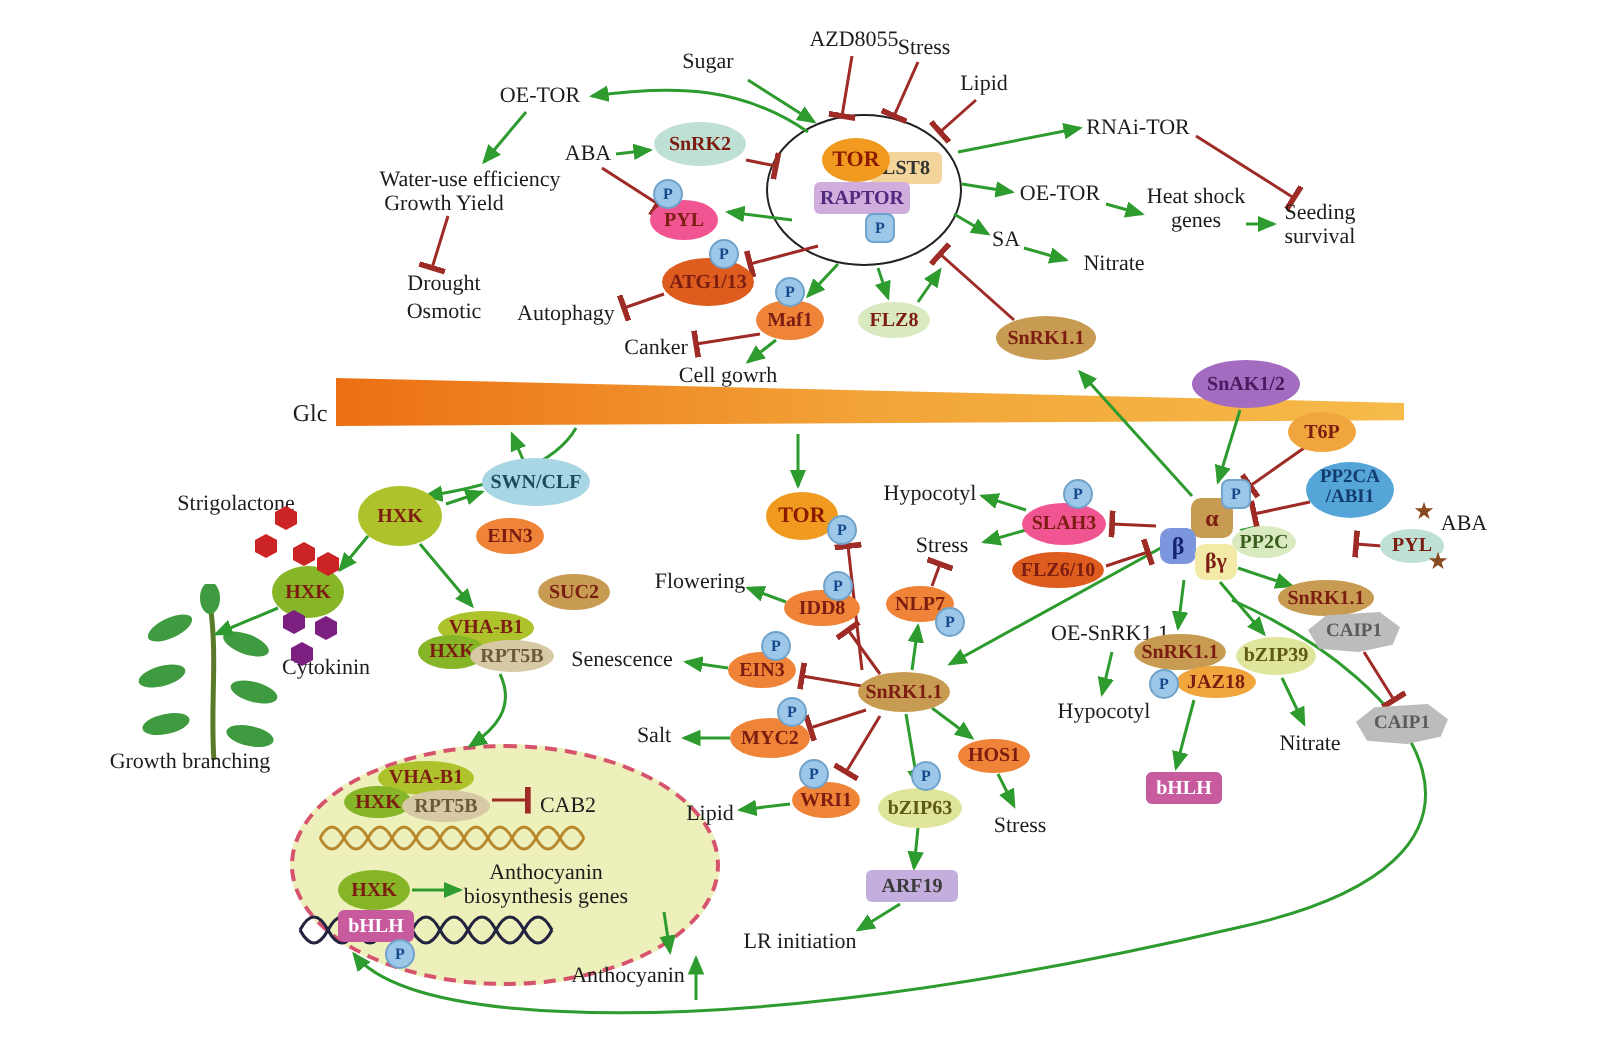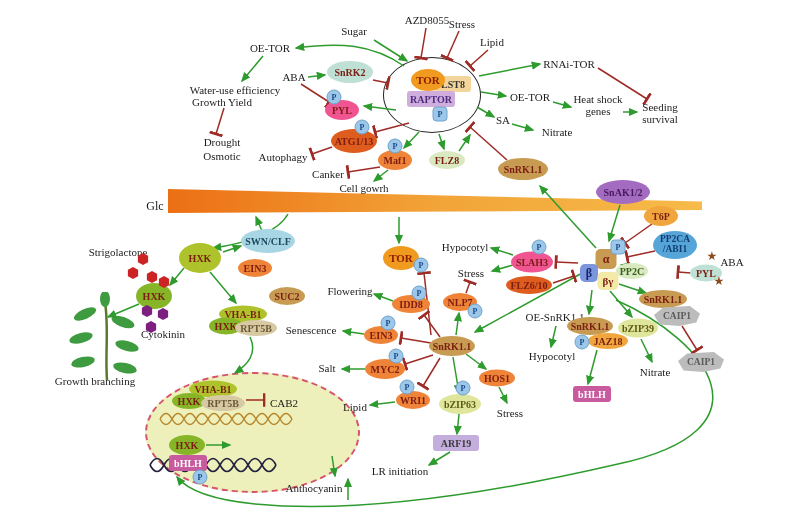--- a/index.html
+++ b/index.html
@@ -186,20 +186,21 @@
   <div class="lbl" style="left:222px;top:142px">Drought</div>
   <div class="lbl" style="left:222px;top:156px">Osmotic</div>
   <div class="lbl" style="left:283px;top:157px">Autophagy</div>
   <div class="lbl" style="left:328px;top:174px">Canker</div>
   <div class="lbl" style="left:364px;top:188px">Cell gowrh</div>
   <div class="lbl" style="left:155px;top:207px;font-size:12px">Glc</div>
   <div class="lbl" style="left:118px;top:252px">Strigolactone</div>
   <div class="lbl" style="left:163px;top:334px">Cytokinin</div>
   <div class="lbl" style="left:95px;top:381px">Growth branching</div>
   <div class="lbl" style="left:284px;top:403px">CAB2</div>
+  <div class="lbl wrap" style="left:273px;top:443px;width:92px">Anthocyanin biosynthesis genes</div>
   <div class="lbl" style="left:314px;top:488px">Anthocyanin</div>
   <div class="lbl" style="left:400px;top:471px">LR initiation</div>
   <div class="lbl" style="left:350px;top:291px">Flowering</div>
   <div class="lbl" style="left:311px;top:330px">Senescence</div>
   <div class="lbl" style="left:327px;top:368px">Salt</div>
   <div class="lbl" style="left:355px;top:407px">Lipid</div>
   <div class="lbl" style="left:510px;top:413px">Stress</div>
   <div class="lbl" style="left:465px;top:247px">Hypocotyl</div>
   <div class="lbl" style="left:471px;top:273px">Stress</div>
   <div class="lbl" style="left:555px;top:317px">OE-SnRK1.1</div>

